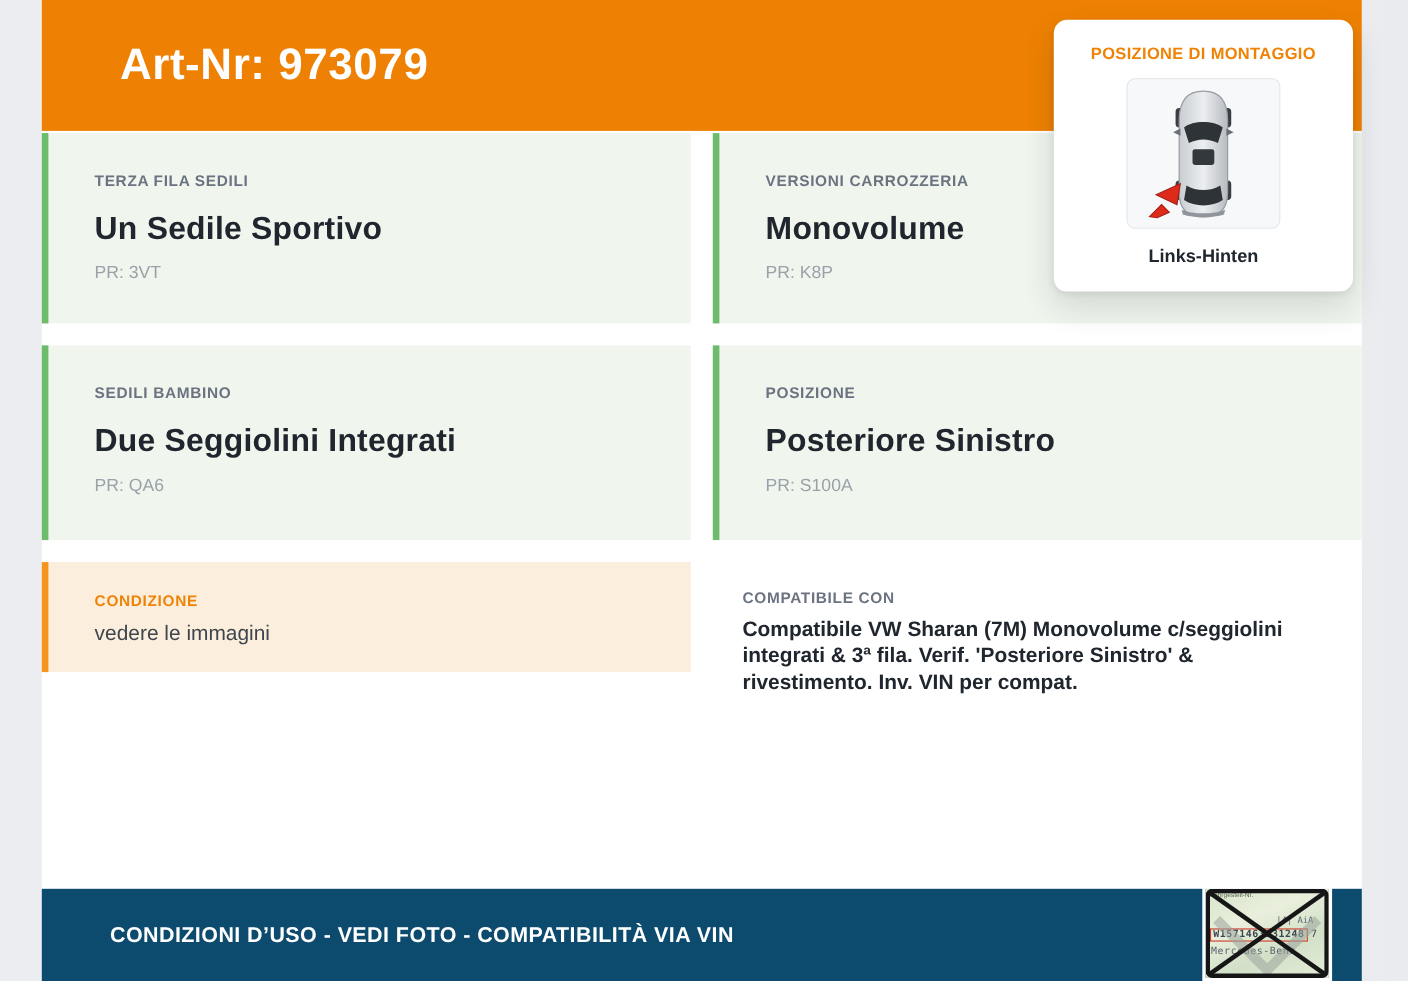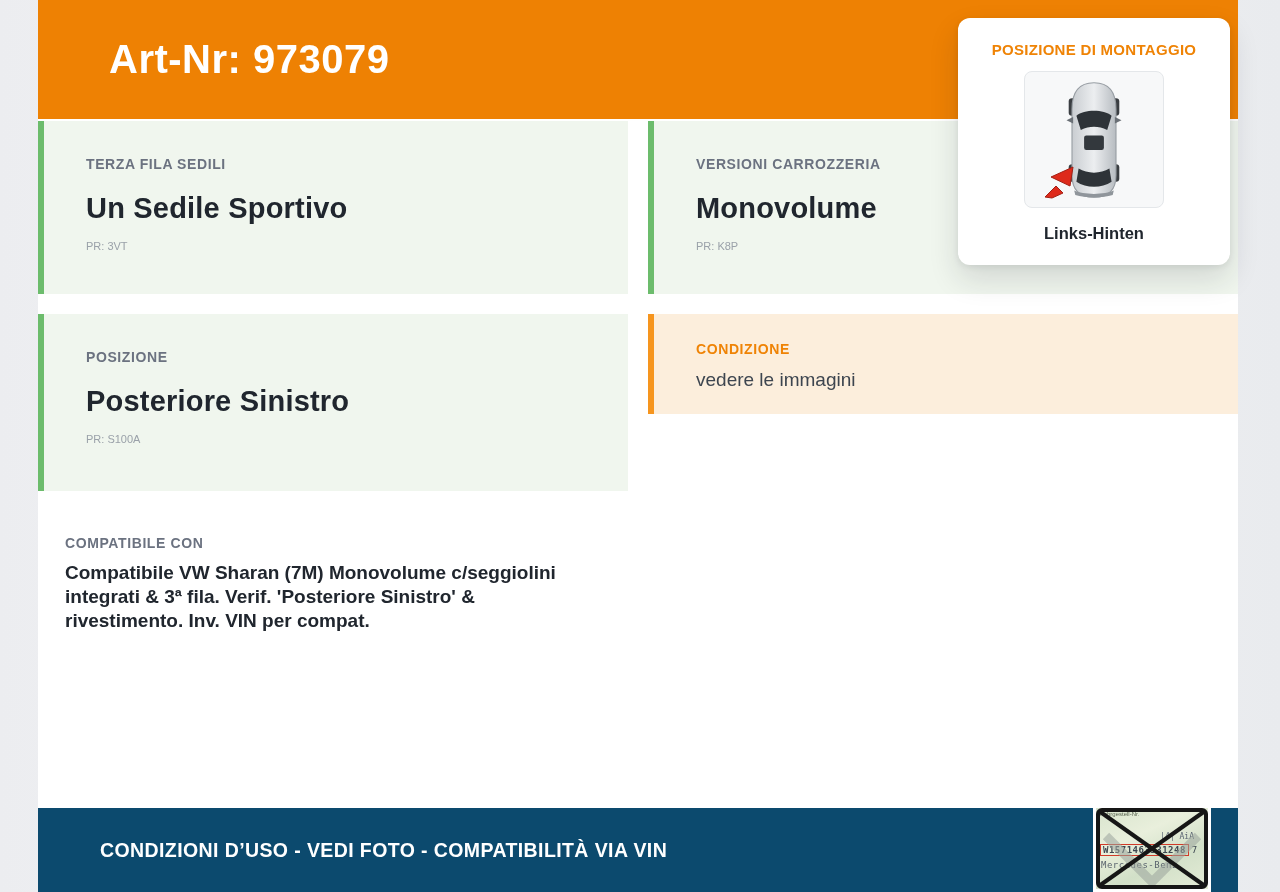--- a/index.html
+++ b/index.html
@@ -39,21 +39,21 @@
     overflow:hidden;
   }
   .card-label {
     font-size:14px; font-weight:700; color:#6B7280; letter-spacing:.6px;
     white-space:nowrap;
   }
   .card-value {
     font-size:29px; font-weight:700; color:#20262E; letter-spacing:.2px;
     margin:20px 0 15px; white-space:nowrap;
   }
-  .card-pr { font-size:11px; color:#9AA1A9; }
+  .card-pr { font-size:16px; color:#9AA1A9; }
 
   .card.cond {
     background:#FCEEDC; border-left-color:#F6951E;
     height:100px; align-self:start; padding-top:27px;
   }
   .card.cond .card-label { color:#EF8305; }
   .cond-value { font-size:19px; color:#3D454F; margin-top:12px; }
 
   .card.compat {
     background:#ffffff; border-left:none; padding:24px 40px 12px 27px;
@@ -134,20 +134,25 @@
         <div class="card-pr">PR: 3VT</div>
       </div>
 
 
       <div class="card">
         <div class="card-label">VERSIONI CARROZZERIA</div>
         <div class="card-value">Monovolume</div>
         <div class="card-pr">PR: K8P</div>
       </div>
 
+      <div class="card">
+        <div class="card-label">SEDILI BAMBINO</div>
+        <div class="card-value">Due Seggiolini Integrati</div>
+        <div class="card-pr">PR: QA6</div>
+      </div>
 
       <div class="card">
         <div class="card-label">POSIZIONE</div>
         <div class="card-value">Posteriore Sinistro</div>
         <div class="card-pr">PR: S100A</div>
       </div>
 
       <div class="card cond">
         <div class="card-label">CONDIZIONE</div>
         <div class="cond-value">vedere le immagini</div>

